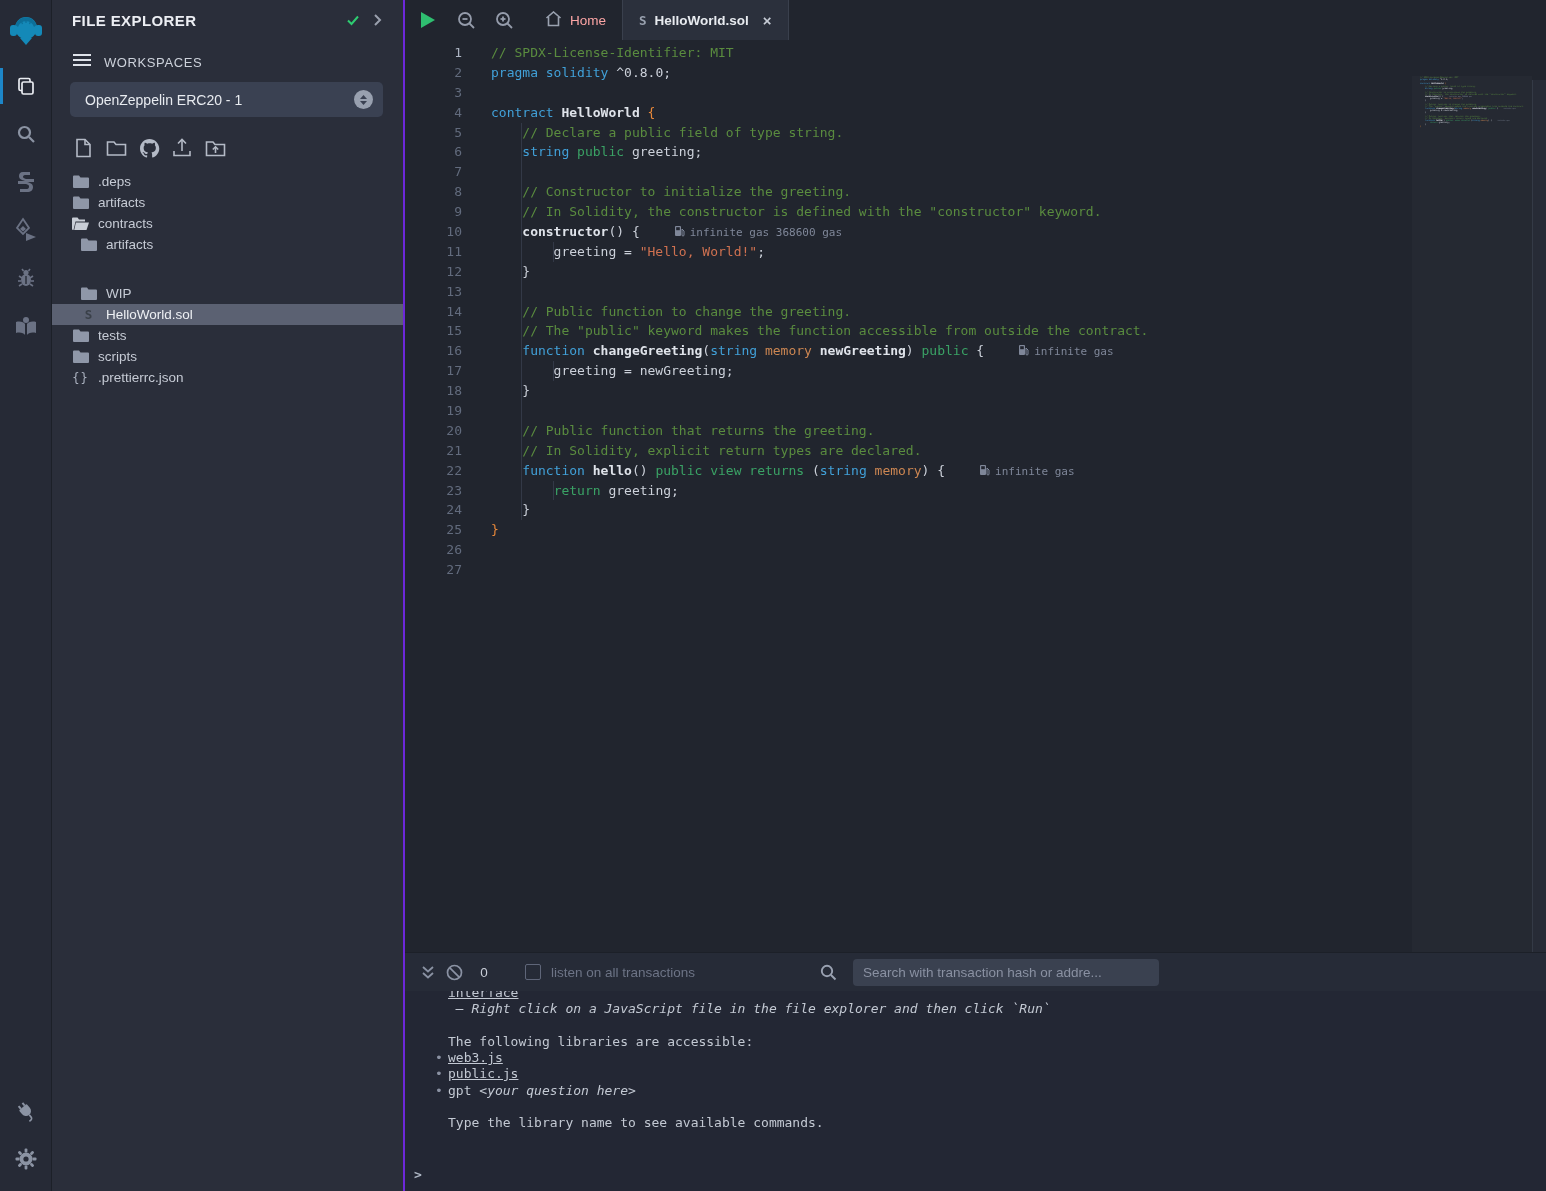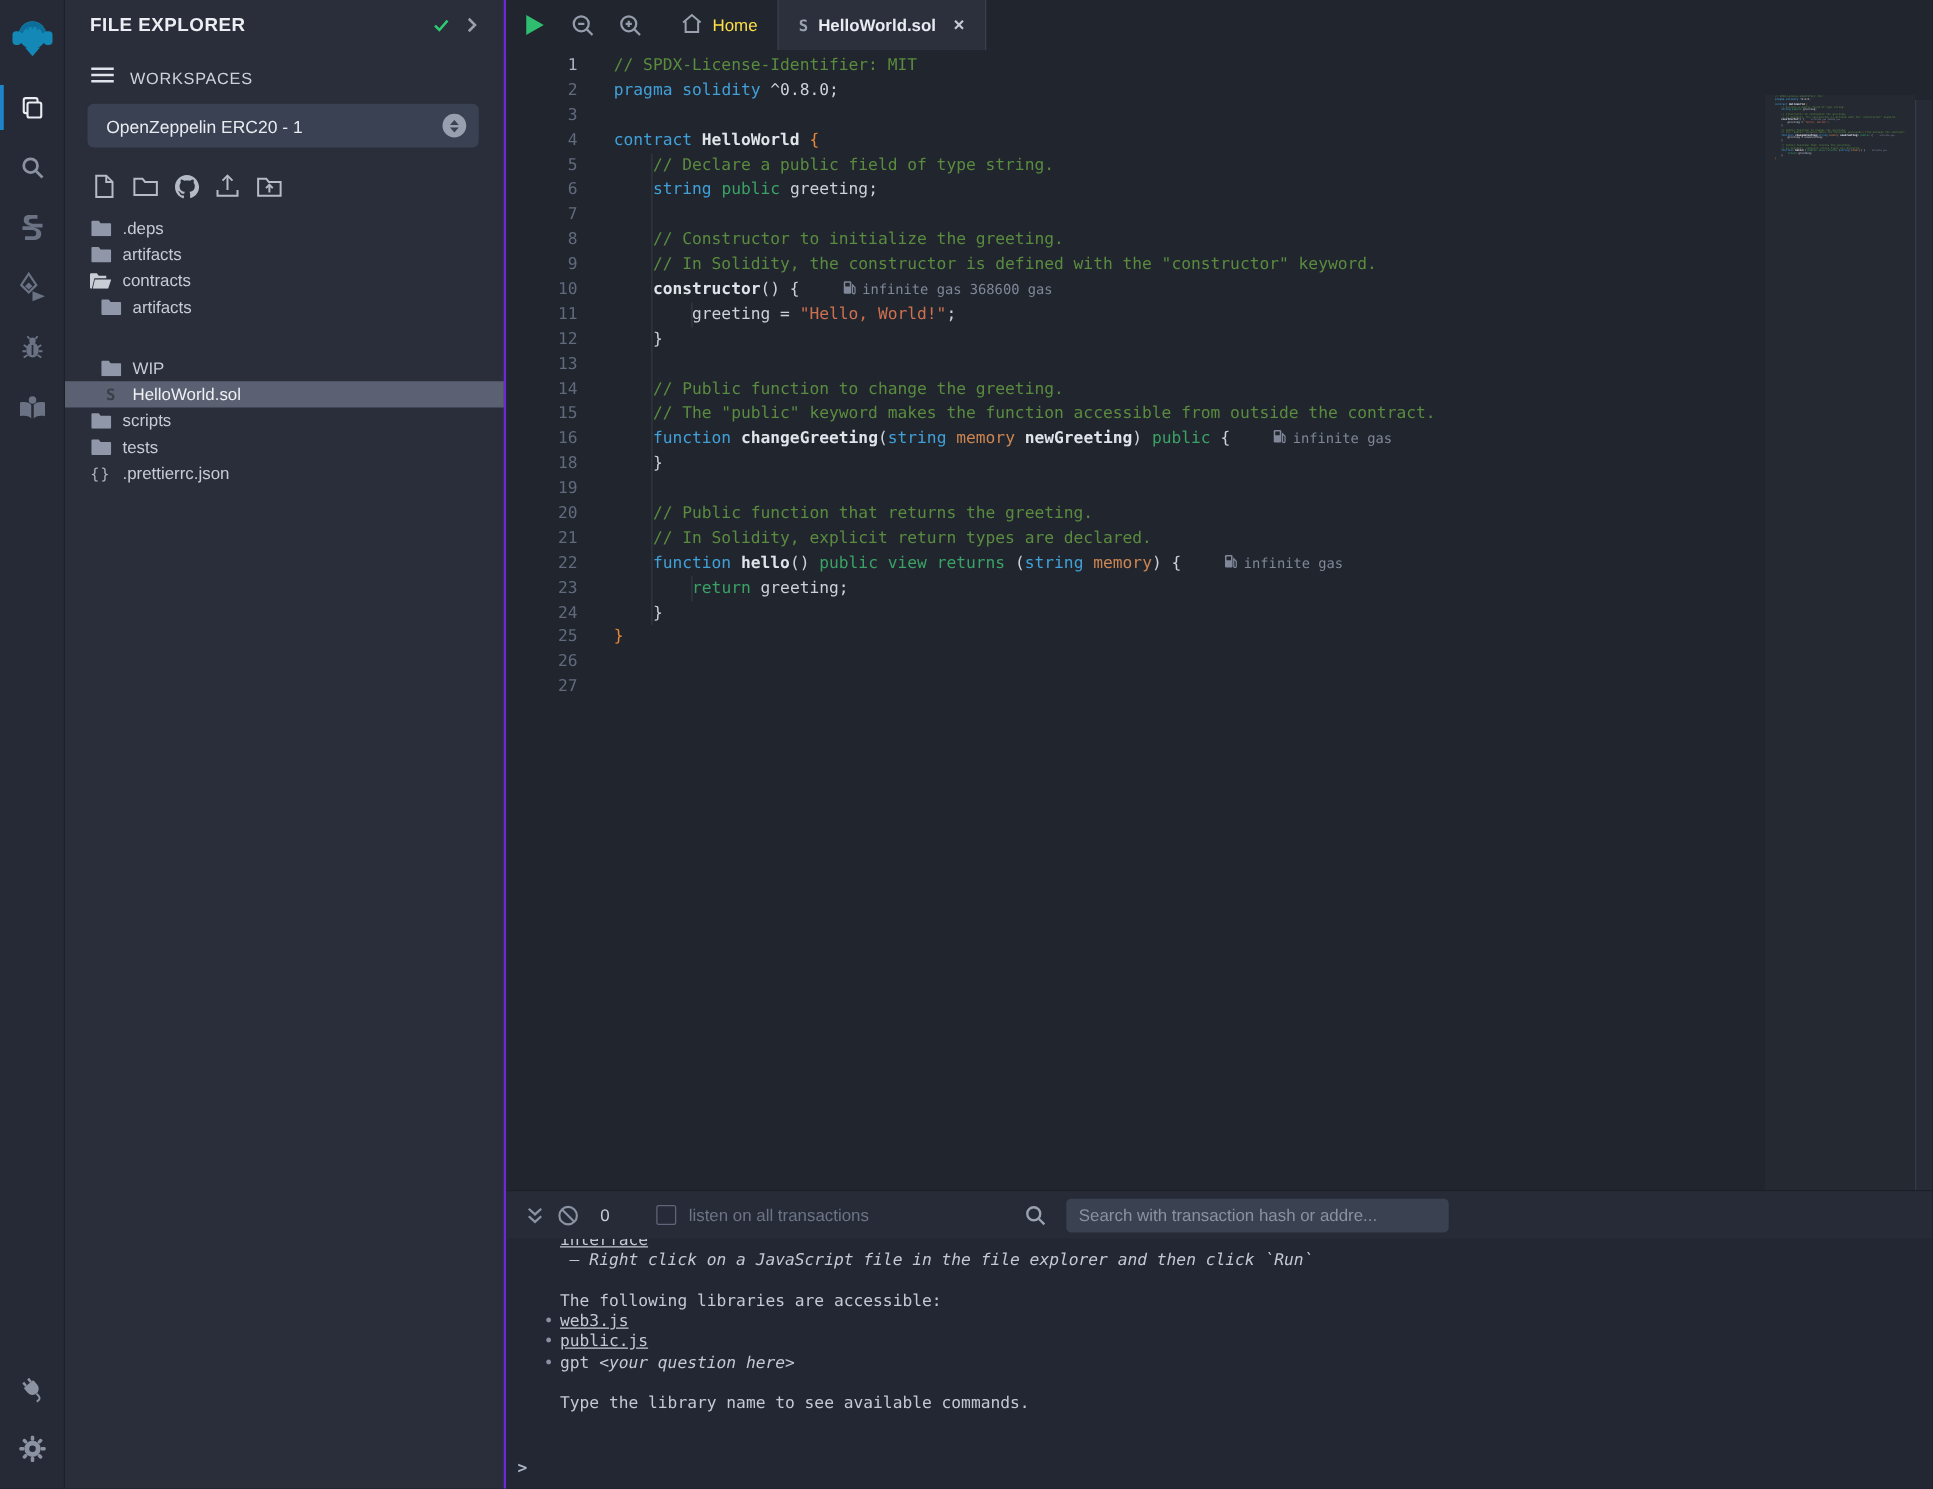--- a/index.html
+++ b/index.html
@@ -38,21 +38,21 @@
   .solglyph { font-family:"DejaVu Sans Mono", monospace; font-weight:800; font-size:12.5px; color:#9aa2b0; }
   .trow.sel .solglyph { color:#3a4049; }
 
   
   .main { position:absolute; left:405px; top:0; width:1141px; height:1191px; background:#21252e; }
 
   .topbar { position:absolute; left:0; top:0; width:1141px; height:40px; display:flex; align-items:stretch; background:#21252e; }
   .tb-icons { display:flex; align-items:center; gap:16px; padding:0 14px 0 12px; }
   .tb-btn { width:22px; height:22px; display:flex; align-items:center; justify-content:center; cursor:pointer; }
   .tabs { display:flex; align-items:stretch; }
-  .tab { display:flex; align-items:center; gap:8px; padding:0 16px; font-size:13.5px; color:#fde047; cursor:pointer; }
+  .tab { display:flex; align-items:center; gap:8px; padding:0 16px; font-size:13.5px; color:#fca5a5; cursor:pointer; }
   .tab.active { background:#2b303c; border-left:1px solid #3a404d; border-right:1px solid #3a404d;
                 color:#e8ebf0; font-weight:600; }
   .tab .close { margin-left:6px; color:#c6cbd5; font-size:15px; line-height:1; cursor:pointer; }
 
   .editor { position:absolute; left:0; top:40px; width:1141px; height:912px; overflow:hidden;
             font-family:"DejaVu Sans Mono", monospace; font-size:13px; }
   .code { padding-top:3px; }
   .crow { display:flex; height:19.9px; line-height:19.9px; white-space:pre; }
   .ln { width:57px; text-align:right; color:#626b7d; flex:none; user-select:none; }
   .ln.act { color:#aeb6c4; }
@@ -310,29 +310,29 @@
             <span class="solglyph">S</span>
           </span>
           <span>HelloWorld.sol</span>
         </div>
         <div class="trow" style="padding-left: 20px;">
           <span class="ticon">
             <svg width="16" height="13" viewBox="0 0 16 13">
               <path d="M0 1.5 A1 1 0 0 1 1 .5 H6 L7.5 2.5 H15 A1 1 0 0 1 16 3.5 V12 A1 1 0 0 1 15 13 H1 A1 1 0 0 1 0 12 Z" fill="#8f97a8"></path>
             </svg>
           </span>
+          <span>tests</span>
+        </div>
+        <div class="trow" style="padding-left: 20px;">
+          <span class="ticon">
+            <svg width="16" height="13" viewBox="0 0 16 13">
+              <path d="M0 1.5 A1 1 0 0 1 1 .5 H6 L7.5 2.5 H15 A1 1 0 0 1 16 3.5 V12 A1 1 0 0 1 15 13 H1 A1 1 0 0 1 0 12 Z" fill="#8f97a8"></path>
+            </svg>
+          </span>
           <span>scripts</span>
-        </div>
-        <div class="trow" style="padding-left: 20px;">
-          <span class="ticon">
-            <svg width="16" height="13" viewBox="0 0 16 13">
-              <path d="M0 1.5 A1 1 0 0 1 1 .5 H6 L7.5 2.5 H15 A1 1 0 0 1 16 3.5 V12 A1 1 0 0 1 15 13 H1 A1 1 0 0 1 0 12 Z" fill="#8f97a8"></path>
-            </svg>
-          </span>
-          <span>tests</span>
         </div>
         <div class="trow" style="padding-left: 20px;">
           <span class="ticon">
             <span class="braces-glyph">{}</span>
           </span>
           <span>.prettierrc.json</span>
         </div>
       </div>
   </aside>
 
@@ -396,20 +396,21 @@
           <div class="crow"><div class="ln">11</div><div class="cline"><span class="guide" style="left: 59.3px;"></span><span class="guide" style="left: 90.6px;"></span><span class="tx">        greeting = </span><span class="st">"Hello, World!"</span><span class="tx">;</span></div></div>
           <div class="crow"><div class="ln">12</div><div class="cline"><span class="guide" style="left: 59.3px;"></span><span class="tx">    }</span></div></div>
           <div class="crow"><div class="ln">13</div><div class="cline"><span class="guide" style="left: 59.3px;"></span></div></div>
           <div class="crow"><div class="ln">14</div><div class="cline"><span class="guide" style="left: 59.3px;"></span><span class="tx">    </span><span class="cm">// Public function to change the greeting.</span></div></div>
           <div class="crow"><div class="ln">15</div><div class="cline"><span class="guide" style="left: 59.3px;"></span><span class="tx">    </span><span class="cm">// The "public" keyword makes the function accessible from outside the contract.</span></div></div>
           <div class="crow"><div class="ln">16</div><div class="cline"><span class="guide" style="left: 59.3px;"></span><span class="tx">    </span><span class="kw">function</span><span class="tx"> </span><span class="fn">changeGreeting</span><span class="tx">(</span><span class="kw">string</span><span class="tx"> </span><span class="or">memory</span><span class="tx"> </span><span class="fn">newGreeting</span><span class="tx">) </span><span class="kg">public</span><span class="tx"> {</span><span class="gas"><svg width="11" height="12" viewBox="0 0 11 12">
                   <rect x="1" y="1" width="6" height="10" rx="1" fill="#7f8799"></rect>
                   <rect x="2.2" y="2.2" width="3.6" height="3" fill="#21252e"></rect>
                   <path d="M8 4 L10 6 V10 a1 1 0 0 1 -2 0 V4 Z" fill="none" stroke="#7f8799" stroke-width="1"></path>
                 </svg>infinite gas</span></div></div>
+          <div class="crow"><div class="ln">17</div><div class="cline"><span class="guide" style="left: 59.3px;"></span><span class="guide" style="left: 90.6px;"></span><span class="tx">        greeting = newGreeting;</span></div></div>
           <div class="crow"><div class="ln">18</div><div class="cline"><span class="guide" style="left: 59.3px;"></span><span class="tx">    }</span></div></div>
           <div class="crow"><div class="ln">19</div><div class="cline"><span class="guide" style="left: 59.3px;"></span></div></div>
           <div class="crow"><div class="ln">20</div><div class="cline"><span class="guide" style="left: 59.3px;"></span><span class="tx">    </span><span class="cm">// Public function that returns the greeting.</span></div></div>
           <div class="crow"><div class="ln">21</div><div class="cline"><span class="guide" style="left: 59.3px;"></span><span class="tx">    </span><span class="cm">// In Solidity, explicit return types are declared.</span></div></div>
           <div class="crow"><div class="ln">22</div><div class="cline"><span class="guide" style="left: 59.3px;"></span><span class="tx">    </span><span class="kw">function</span><span class="tx"> </span><span class="fn">hello</span><span class="tx">() </span><span class="kg">public</span><span class="tx"> </span><span class="kg">view</span><span class="tx"> </span><span class="kg">returns</span><span class="tx"> (</span><span class="kw">string</span><span class="tx"> </span><span class="or">memory</span><span class="tx">) {</span><span class="gas"><svg width="11" height="12" viewBox="0 0 11 12">
                   <rect x="1" y="1" width="6" height="10" rx="1" fill="#7f8799"></rect>
                   <rect x="2.2" y="2.2" width="3.6" height="3" fill="#21252e"></rect>
                   <path d="M8 4 L10 6 V10 a1 1 0 0 1 -2 0 V4 Z" fill="none" stroke="#7f8799" stroke-width="1"></path>
                 </svg>infinite gas</span></div></div>
           <div class="crow"><div class="ln">23</div><div class="cline"><span class="guide" style="left: 59.3px;"></span><span class="guide" style="left: 90.6px;"></span><span class="tx">        </span><span class="kg">return</span><span class="tx"> greeting;</span></div></div>

